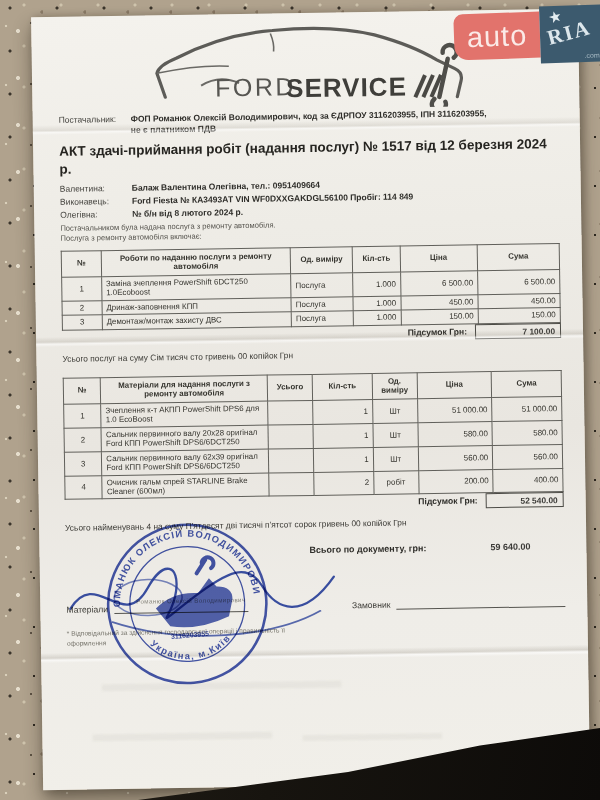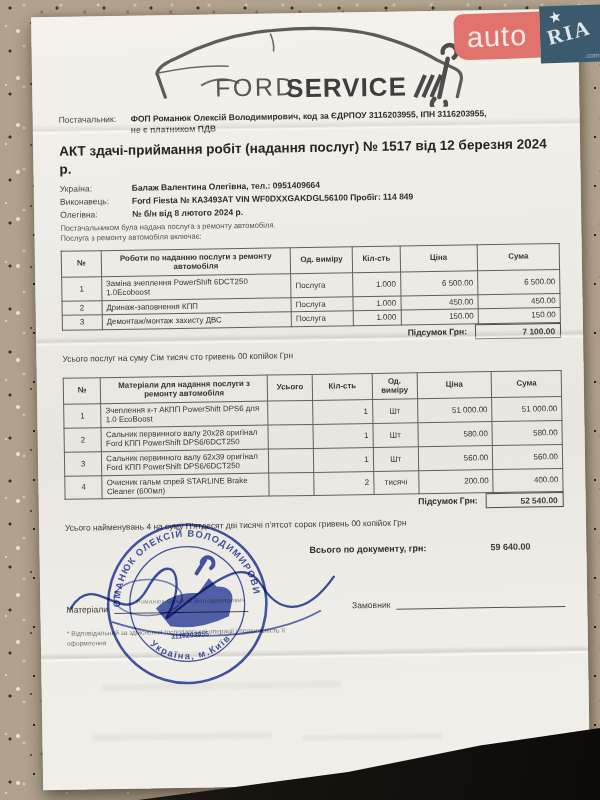--- a/index.html
+++ b/index.html
@@ -134,21 +134,21 @@
     <div class="k">Постачальник:</div>
     <div class="v">
       <div>ФОП Романюк Олексій Володимирович, код за ЄДРПОУ 3116203955, ІПН 3116203955,</div>
       <div>не є платником ПДВ</div>
     </div>
   </div>
 
   <div class="doc-title">АКТ здачі-приймання робіт (надання послуг) № 1517 від 12 березня 2024 р.</div>
 
   <div class="kv">
-    <div class="k">Україна:</div>
+    <div class="k">Валентина:</div>
     <div class="v">Балаж Валентина Олегівна, тел.: 0951409664</div>
   </div>
   <div class="kv">
     <div class="k">Виконавець:</div>
     <div class="v">Ford Fiesta № КА3493АТ VIN WF0DXXGAKDGL56100 Пробіг: 114 849</div>
   </div>
   <div class="kv">
     <div class="k">Олегівна:</div>
     <div class="v">№ б/н від 8 лютого 2024 р.</div>
   </div>
@@ -255,21 +255,21 @@
         <td class="c-right">1</td>
         <td class="c-num">Шт</td>
         <td class="c-right">560.00</td>
         <td class="c-right">560.00</td>
       </tr>
       <tr>
         <td class="c-num">4</td>
         <td class="c-desc">Очисник гальм спрей STARLINE Brake Cleaner (600мл)</td>
         <td></td>
         <td class="c-right">2</td>
-        <td class="c-num">тисячі</td>
+        <td class="c-num">робіт</td>
         <td class="c-right">200.00</td>
         <td class="c-right">400.00</td>
       </tr>
     </tbody>
   </table>
   <div class="subtotal-row t2">
     <div class="lbl">Підсумок Грн:</div>
     <div class="val">52 540.00</div>
   </div>
   <div class="sum-line">Усього найменувань 4 на суму П'ятдесят дві тисячі п'ятсот сорок гривень 00 копійок Грн</div>

